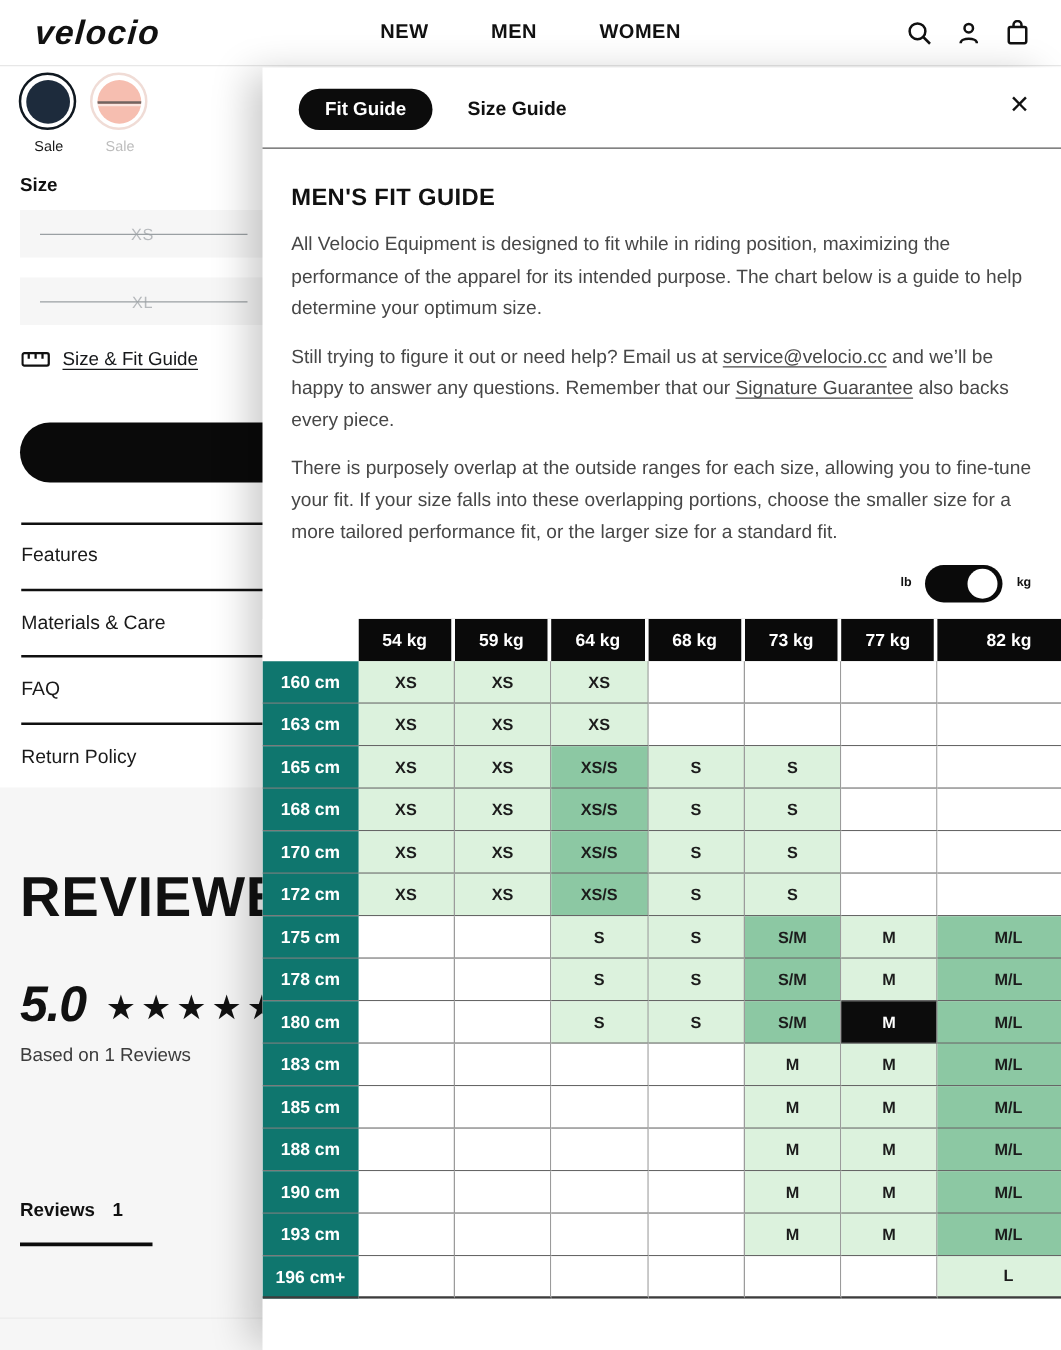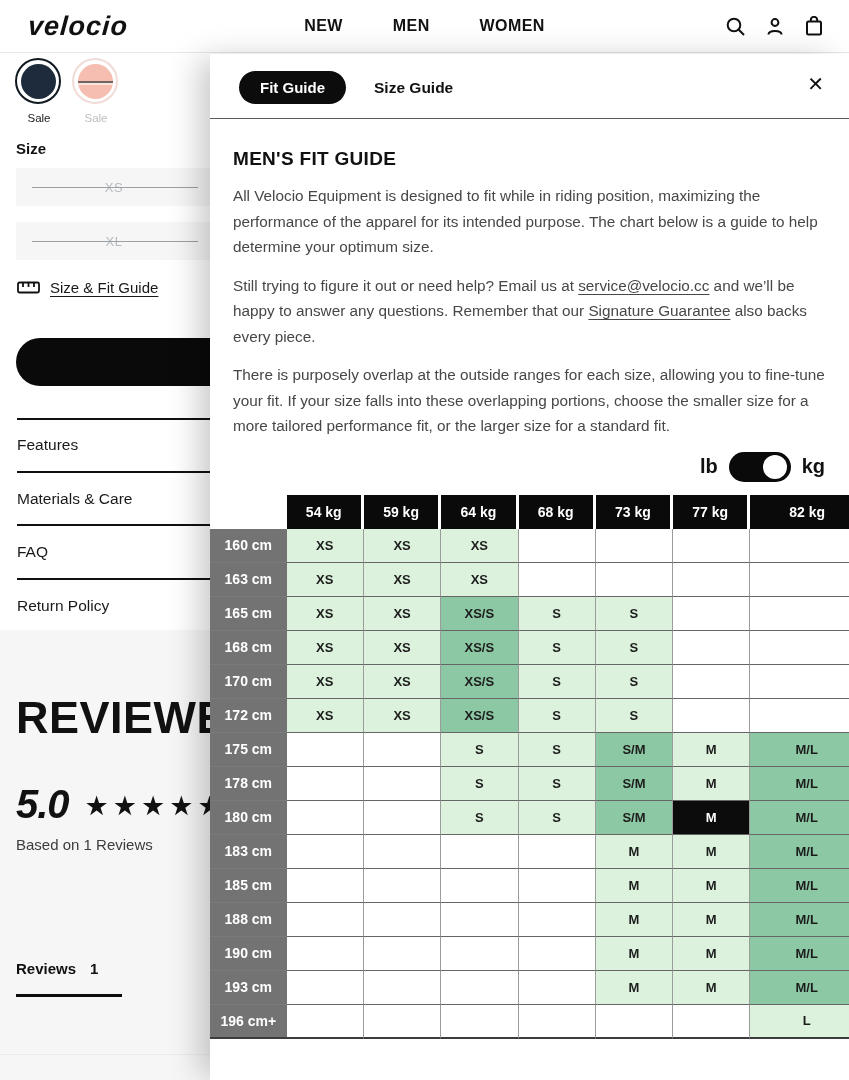--- a/index.html
+++ b/index.html
@@ -118,21 +118,21 @@
   .modal-content h2 { margin-top:29px; font-size:19px; font-weight:700; letter-spacing:.3px; }
   .modal-content p {
     margin-top:13px; font-size:15.3px; line-height:25.5px; color:#474747;
   }
   .modal-content p a { color:#474747; text-decoration:underline; text-underline-offset:2.5px; }
 
   .toggle-row {
     margin-top:13px; padding-right:24px;
     display:flex; justify-content:flex-end; align-items:center; gap:11px;
   }
-  .toggle-row .unit { font-size:20px; font-weight:700; }
+  .toggle-row .unit { font-size:10px; font-weight:700; }
   .unit-toggle {
     width:62px; height:30px; border-radius:15px; background:#0a0a0a;
     position:relative; border:none; cursor:pointer;
   }
   .unit-toggle .knob {
     position:absolute; top:3px; right:4px; width:24px; height:24px;
     border-radius:50%; background:#fff;
   }
 
   .table-wrap { margin-top:13px; width:654px; overflow:hidden; }
@@ -141,21 +141,21 @@
     height:34px; text-align:center; vertical-align:middle;
     font-size:13px; font-weight:700; overflow:hidden; white-space:nowrap;
   }
   .fit-table .corner { width:77px; background:#fff; }
   .fit-table .col-h {
     width:78px; background:#0a0a0a; color:#fff; font-size:14px;
     border-right:3px solid #fff; height:33px;
   }
   .fit-table .col-h:last-child { width:115px; border-right:none; }
   .fit-table .row-h {
-    width:77px; background:#737373; color:#fff; font-size:14px;
+    width:77px; background:#0f766e; color:#fff; font-size:14px;
     border-bottom:1px solid #7a7a7a;
     margin-left:17px;
   }
   .fit-table tr:last-child .row-h { border-bottom:2px solid #3c3c3c; }
   .fit-table td {
     background:#fff; color:#1c1c1c;
     border-right:1px solid #9b9b9b; border-bottom:1px solid #666;
   }
   .fit-table tr:last-child td { border-bottom:2px solid #3c3c3c; }
   .fit-table td.light { background:#dcf2dd; }

